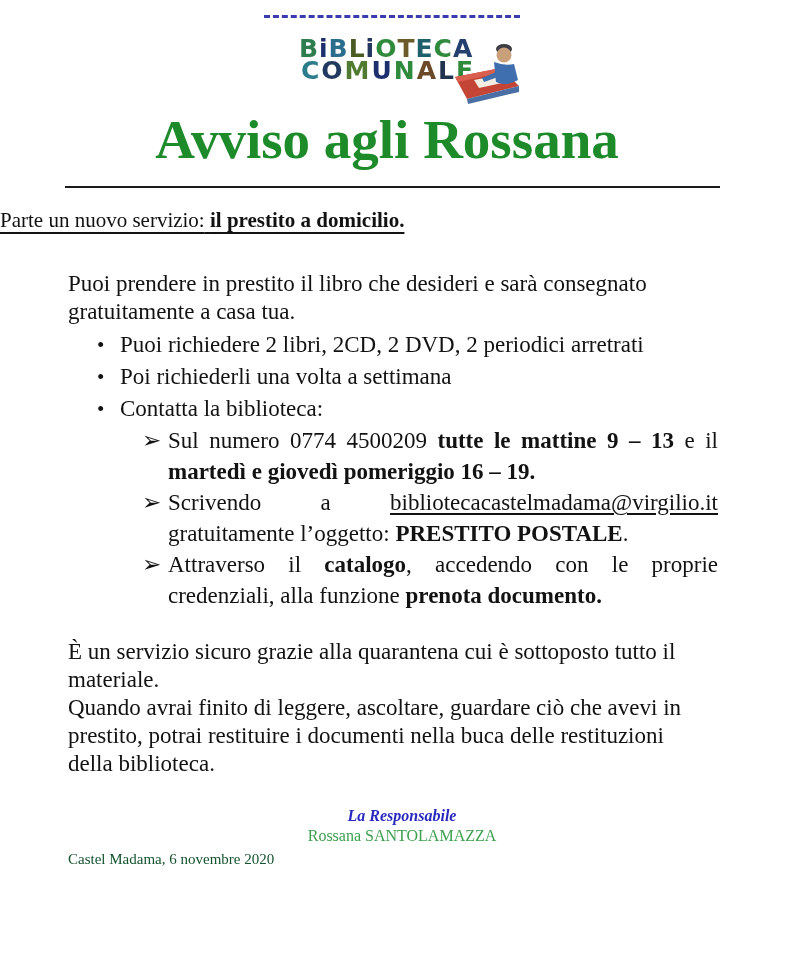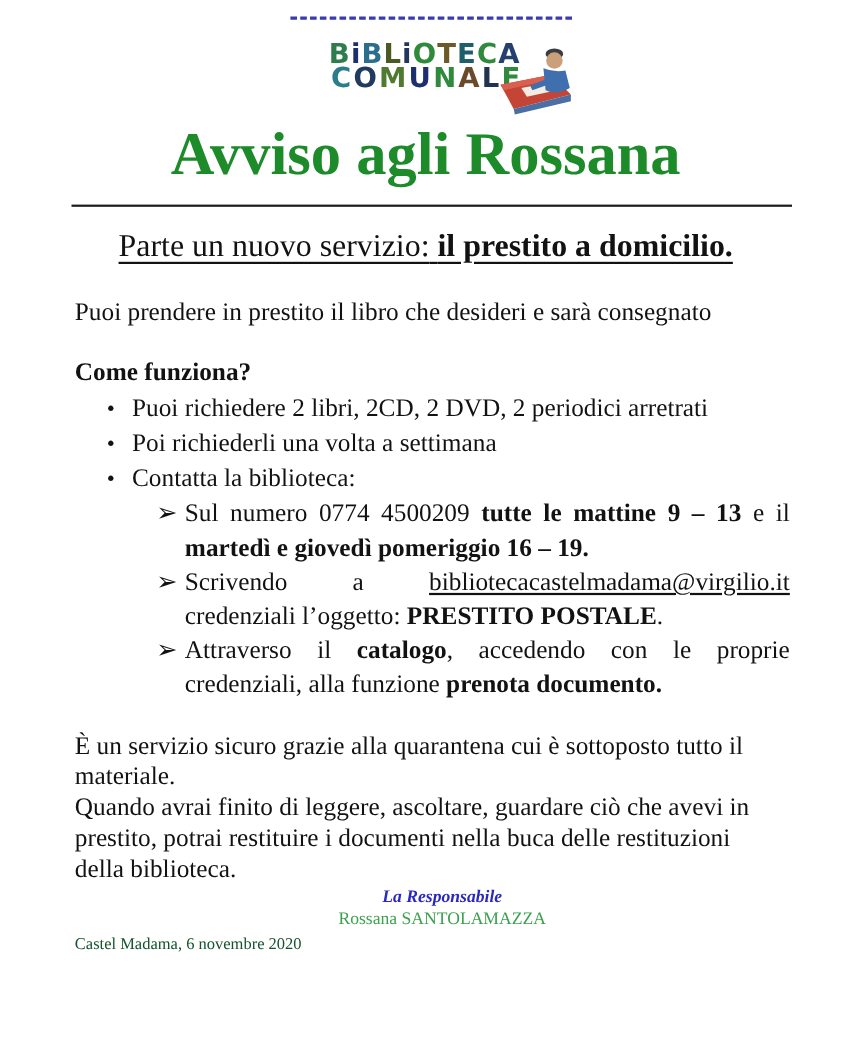--- a/index.html
+++ b/index.html
@@ -82,22 +82,21 @@
     left: 65px;
     width: 655px;
     border-top: 2px solid #1a1a1a;
   }
 
   
   .subtitle {
     position: absolute;
     top: 208px;
     left: 0; right: 0;
-    text-align: center;
-    font-size: 29px;
+    font-size: 21px;
   }
   .subtitle .underlined {
     text-decoration: underline;
     text-decoration-thickness: 2px;
     text-underline-offset: 5px;
   }
   .subtitle .b { font-weight: bold; }
 
   
   .content {
@@ -212,23 +211,23 @@
   <div class="title-rule"></div>
 
   <div class="subtitle">
     <span class="underlined"><span>Parte un nuovo servizio:</span> <span class="b">il prestito a domicilio.</span></span>
   </div>
 
   <div class="content">
 
     <div class="para">
       <div class="para-line">Puoi prendere in prestito il libro che desideri e sarà consegnato</div>
-    </div>
-
-    <div class="how-heading">Come funziona?</div>
+      <div class="para-line">gratuitamente a casa tua.</div>
+    </div>
+
 
     <div class="bullets">
       <div class="bullet-line">
         <span class="bullet-glyph">•</span><span>Puoi richiedere 2 libri, 2CD, 2 DVD, 2 periodici arretrati</span>
       </div>
       <div class="bullet-line">
         <span class="bullet-glyph">•</span><span>Poi richiederli una volta a settimana</span>
       </div>
       <div class="bullet-line">
         <span class="bullet-glyph">•</span><span>Contatta la biblioteca:</span>
@@ -241,21 +240,21 @@
         <div class="arrow-cont">
           <span class="b">martedì e giovedì pomeriggio 16 – 19.</span>
         </div>
       </div>
 
       <div class="arrow-item">
         <div class="arrow-line just">
           <span class="arrow-glyph">➢</span><span>Scrivendo</span> <span>a</span> <a class="email-link">bibliotecacastelmadama@virgilio.it</a>
         </div>
         <div class="arrow-cont">
-          <span>credenziali l’oggetto:</span> <span class="b">PRESTITO POSTALE</span><span>.</span>
+          <span>gratuitamente l’oggetto:</span> <span class="b">PRESTITO POSTALE</span><span>.</span>
         </div>
       </div>
 
       <div class="arrow-item">
         <div class="arrow-line just">
           <span class="arrow-glyph">➢</span><span>Attraverso il</span> <span class="b">catalogo</span><span>, accedendo con le proprie</span>
         </div>
         <div class="arrow-cont">
           <span>credenziali, alla funzione</span> <span class="b">prenota documento.</span>
         </div>

